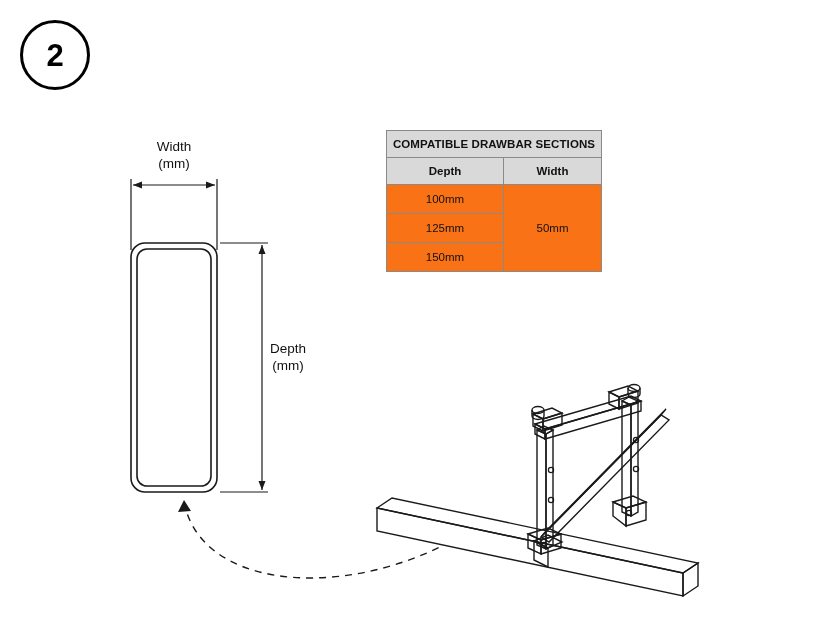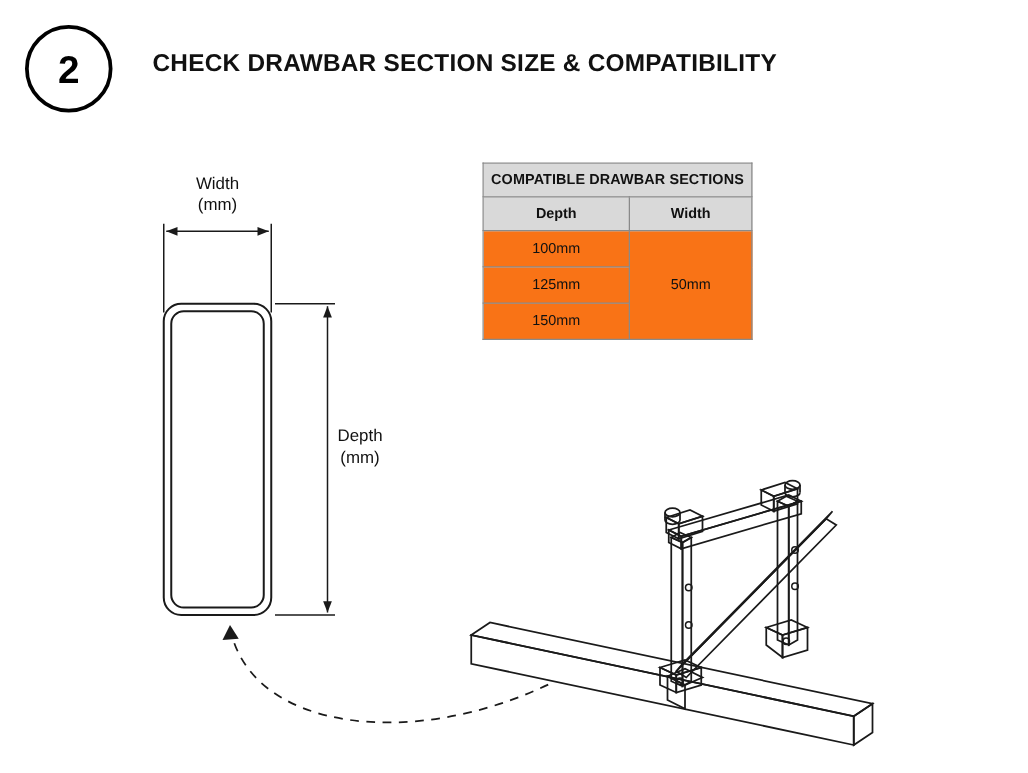--- a/index.html
+++ b/index.html
@@ -106,21 +106,20 @@
   }
 </style>
 </head>
 <body>
 
 <div id="page">
 
   <div class="step-badge">
     <span>2</span>
   </div>
-  <div class="step-title">CHECK DRAWBAR SECTION SIZE &amp; COMPATIBILITY</div>
 
   <table class="spec-table">
     <tbody>
         <tr>
       <th class="tbl-title" colspan="2">COMPATIBLE DRAWBAR SECTIONS</th>
     </tr>
     <tr>
       <th class="hdr">Depth</th>
       <th class="hdr">Width</th>
     </tr>

